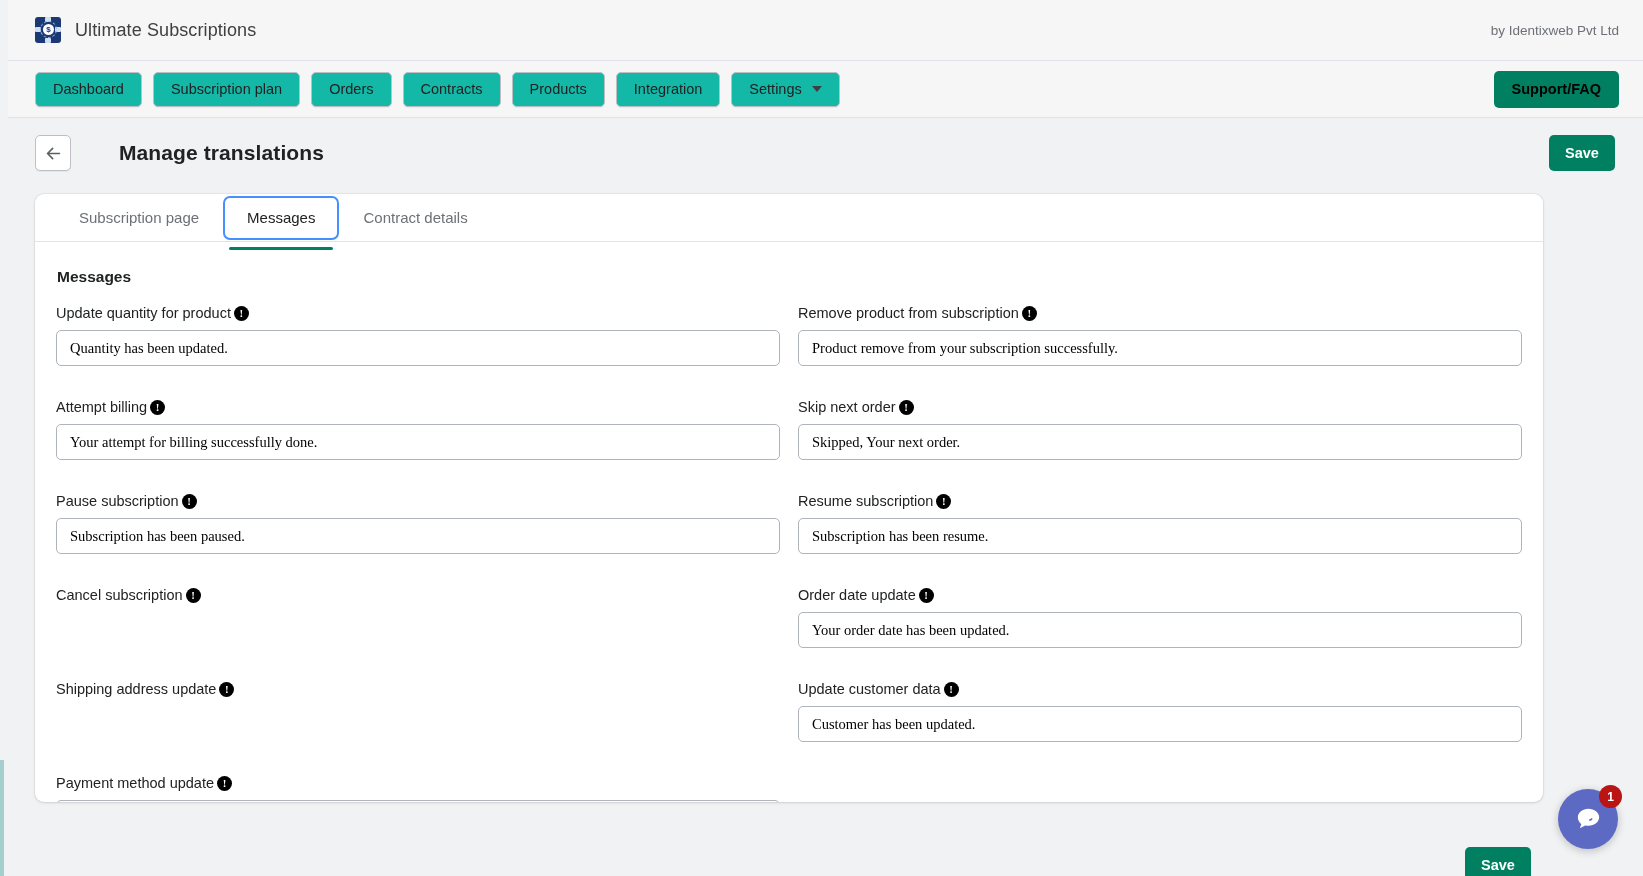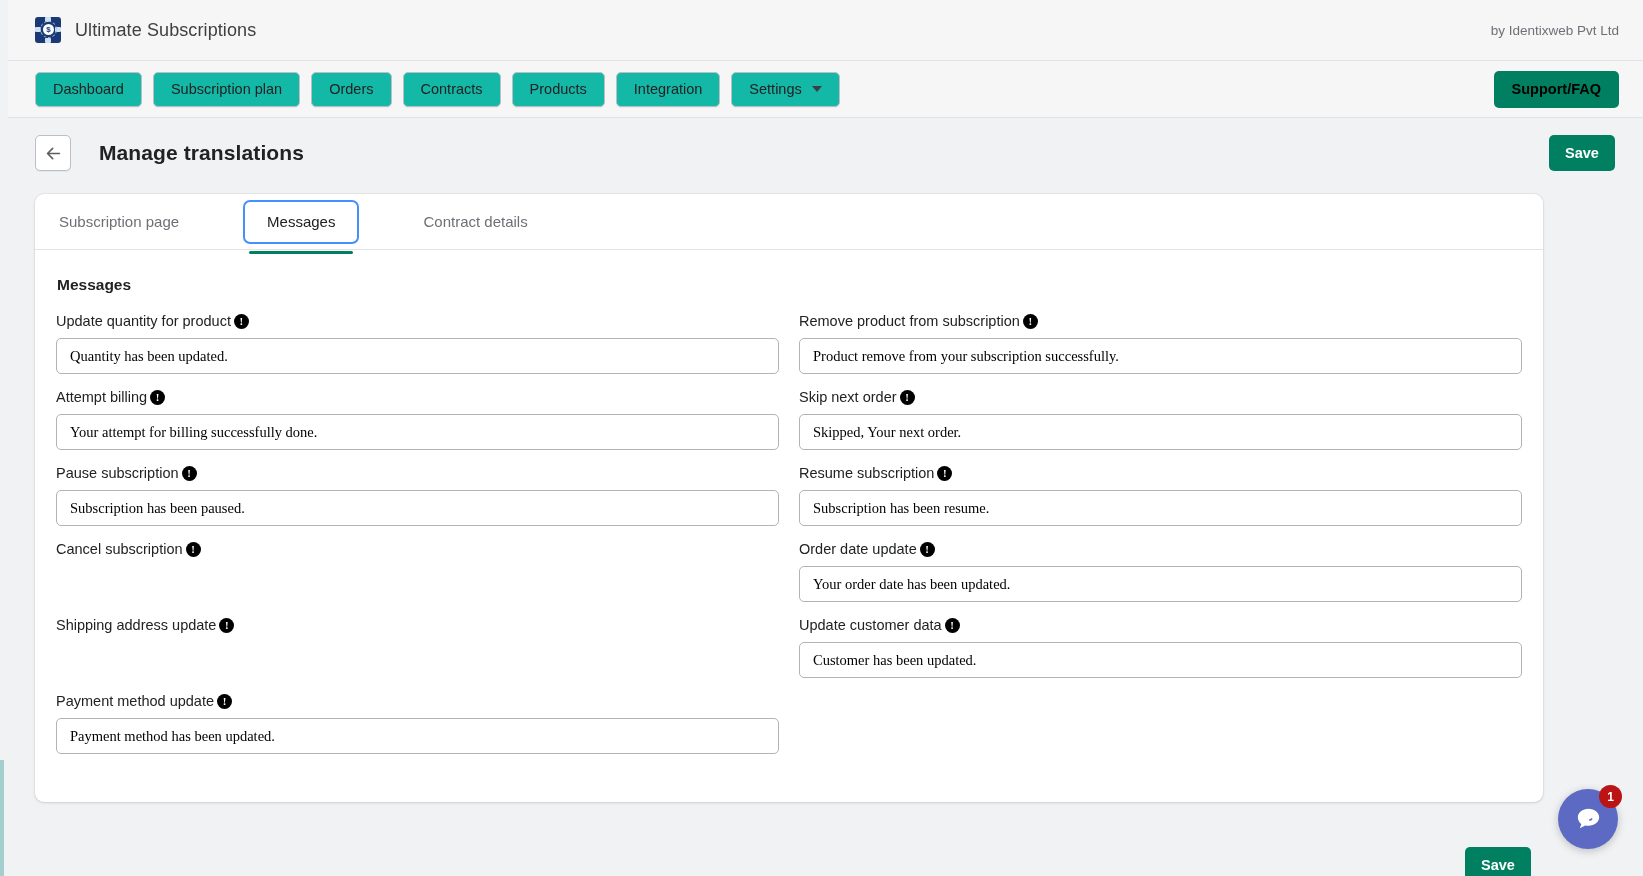--- a/index.html
+++ b/index.html
@@ -146,20 +146,21 @@
   }
 
   
   .page-header {
     position: absolute;
     left: 8px; top: 118px;
     width: 1635px; height: 70px;
     display: flex;
     align-items: center;
     padding: 0 28px 0 27px;
+    gap: 20px;
   }
   .back-btn {
     width: 36px; height: 36px;
     background: #ffffff;
     border: 1px solid #bcc0c4;
     border-radius: 5px;
     box-shadow: 0 1px 0 rgba(22,29,37,.05);
     display: flex;
     align-items: center;
     justify-content: center;
@@ -197,26 +198,26 @@
     left: 35px; top: 194px;
     width: 1508px;
     height: 608px;
     background: #ffffff;
     border-radius: 9px;
     box-shadow: 0 0 0 1px rgba(63,63,68,.05), 0 1px 3px rgba(63,63,68,.15);
     overflow: hidden;
   }
 
   .tabs {
-    height: 56px;
+    height: 48px;
     border-bottom: 1px solid #e1e3e5;
     display: flex;
     align-items: center;
+    padding-left: 20px;
     position: relative;
-    gap: 40px;
   }
   .tab {
     position: relative;
     height: 44px;
     display: inline-flex;
     align-items: center;
     padding: 0 22px;
     font-size: 15px;
     color: #6d7175;
     cursor: pointer;
@@ -245,20 +246,21 @@
     font-weight: 700;
     color: #202223;
     margin: 4px 0 20px 1px;
   }
 
   .grid {
     display: grid;
     grid-template-columns: 1fr 1fr;
     column-gap: 20px;
     row-gap: 0;
+    gap: 18px;
   }
   .field { margin-bottom: 16px; }
   .field-label {
     display: flex;
     align-items: center;
     font-size: 14.5px;
     color: #202223;
     margin-bottom: 9px;
     line-height: 1;
   }

